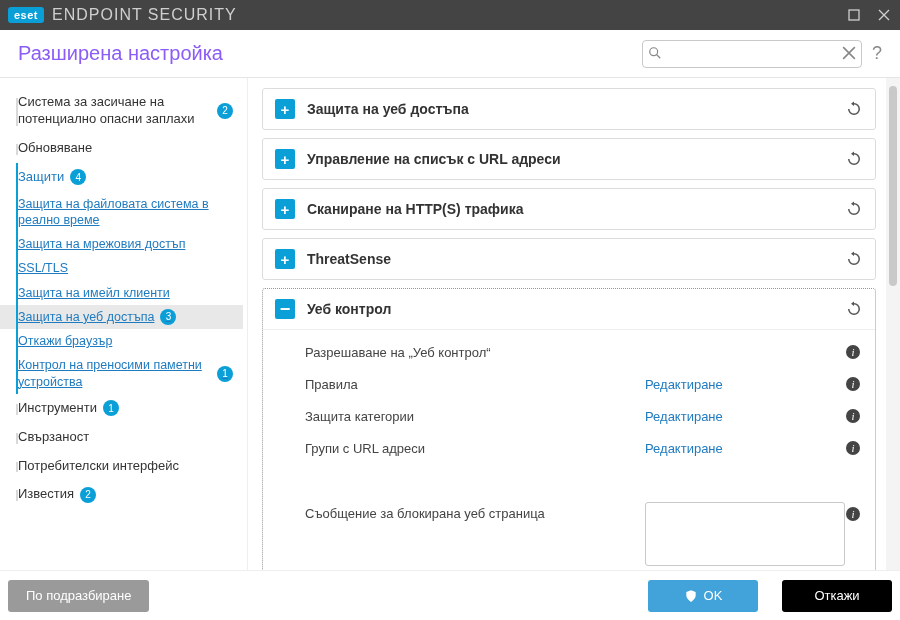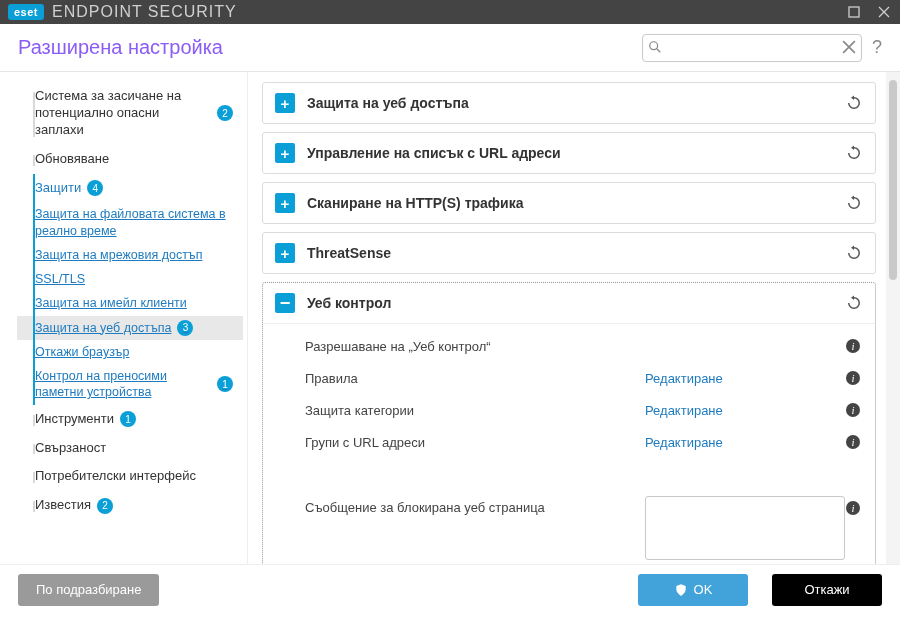--- a/index.html
+++ b/index.html
@@ -1,34 +1,34 @@
 <!DOCTYPE html>
 <html><head>
 <meta charset="utf-8">
 <style>
   * { box-sizing: border-box; margin: 0; padding: 0; }
   html, body { width: 900px; height: 620px; font-family: "Segoe UI", Arial, sans-serif; overflow: hidden; background:#fff;}
   
-  .titlebar { height: 24px; background:#444; color:#fff; display:flex; align-items:center; padding:0 8px; font-size:13px; }
+  .titlebar { height: 30px; background:#444; color:#fff; display:flex; align-items:center; padding:0 8px; font-size:13px; }
   .titlebar .logo-badge { background:#0b9fd8; color:#fff; font-weight:bold; font-size:11px; padding:2px 6px; border-radius:3px; letter-spacing:0.5px; margin-right:8px;}
   .titlebar .title-text { color:#cfcfcf; font-size:16px; letter-spacing:1px;}
   .titlebar .win-controls { margin-left:auto; display:flex; gap:14px; color:#cfcfcf; }
   .titlebar .win-controls span { cursor:pointer; width:16px; text-align:center; }
   .win-sq svg, .win-x svg { width:12px; height:12px; display:block; margin:auto;}
   
   .header { height:48px; display:flex; align-items:center; padding:0 18px; border-bottom:1px solid #e5e5e5;}
   .header h1 { font-size:20px; font-weight:400; color:#8b5cf6;}
   .search-wrap { margin-left:auto; position:relative; }
   .search-wrap input { width:220px; height:28px; border:1px solid #c9c9c9; border-radius:4px; padding:0 50px 0 26px; font-size:12px; color:#333; outline:none;}
   .search-wrap .s-icon { position:absolute; left:6px; top:6px; color:#888; }
   .search-wrap .c-icon { position:absolute; right:6px; top:6px; color:#888; cursor:pointer;}
   .help-q { margin-left:10px; color:#888; font-size:18px; cursor:pointer;}
   
   .body { display:flex; height:calc(620px - 30px - 48px - 50px); }
-  .sidebar { width:251px; overflow-y:auto; padding:10px 4px 10px 17px; border-right:1px solid #eee;}
+  .sidebar { width:251px; overflow-y:auto; padding:10px 4px 10px 0; border-right:1px solid #eee;}
   .content-wrap { flex:1; display:flex; }
   .content { flex:1; overflow-y:auto; padding:10px 10px 10px 14px;}
   .scroll-gutter { width:14px; background:#f4f4f4; position:relative;}
   .scroll-thumb { position:absolute; left:3px; right:3px; top:8px; height:200px; background:#c9c9c9; border-radius:4px;}
   
   .side-group { position:relative; }
   .side-group::before { content:""; position:absolute; left:16px; top:10px; bottom:8px; width:2px; background:#d9d9d9;}
   .side-group.sel::before { background:#0b9fd8; top:0; bottom:0;}
   .side-item { padding:6px 10px 6px 18px; font-size:13px; color:#333; cursor:pointer; display:flex; align-items:center; gap:6px; line-height:1.3;}
   .side-item.sub { color:#1f7bbf; padding:4px 10px 4px 18px; font-size:12.5px;text-decoration:underline;}
@@ -53,21 +53,21 @@
   .link { color:#1f7bbf; cursor:pointer;}
   .toggle { width:38px; height:20px; background:#0b9fd8; border-radius:10px; position:relative; cursor:pointer;}
   .toggle::after { content:""; position:absolute; width:16px; height:16px; background:#fff; border-radius:50%; top:2px; right:2px;}
   .row-spacer { height:30px;}
   .row textarea { width:200px; height:64px; border:1px solid #c9c9c9; border-radius:3px; resize:none; font-family:inherit; font-size:12px; padding:4px;}
   .row.ta .label { align-self:flex-start; padding-top:4px;}
   .row.ta .control { align-self:flex-start;}
   .row.ta .info { align-self:flex-start; padding-top:4px;}
   .panel.open { border:1px dotted #999; }
   
-  .footer { height:50px; display:flex; align-items:center; padding:0 18px; background:#fff; border-top:1px solid #eee;}
+  .footer { height:50px; display:flex; align-items:center; padding:0 8px; background:#fff; border-top:1px solid #eee;}
   .btn { height:32px; padding:0 18px; border:none; border-radius:3px; font-size:13px; cursor:pointer; display:inline-flex; align-items:center; gap:6px;}
   .btn-default { background:#9a9a9a; color:#fff;}
   .btn-ok { background:#41a3d9; color:#fff; min-width:110px; justify-content:center;}
   .btn-cancel { background:#000000; color:#fff; min-width:110px; justify-content:center;}
   .footer .right { margin-left:auto; display:flex; gap:24px;}
   .shield svg { width:14px; height:14px; display:block;}
 </style>
 </head>
 <body>
 

